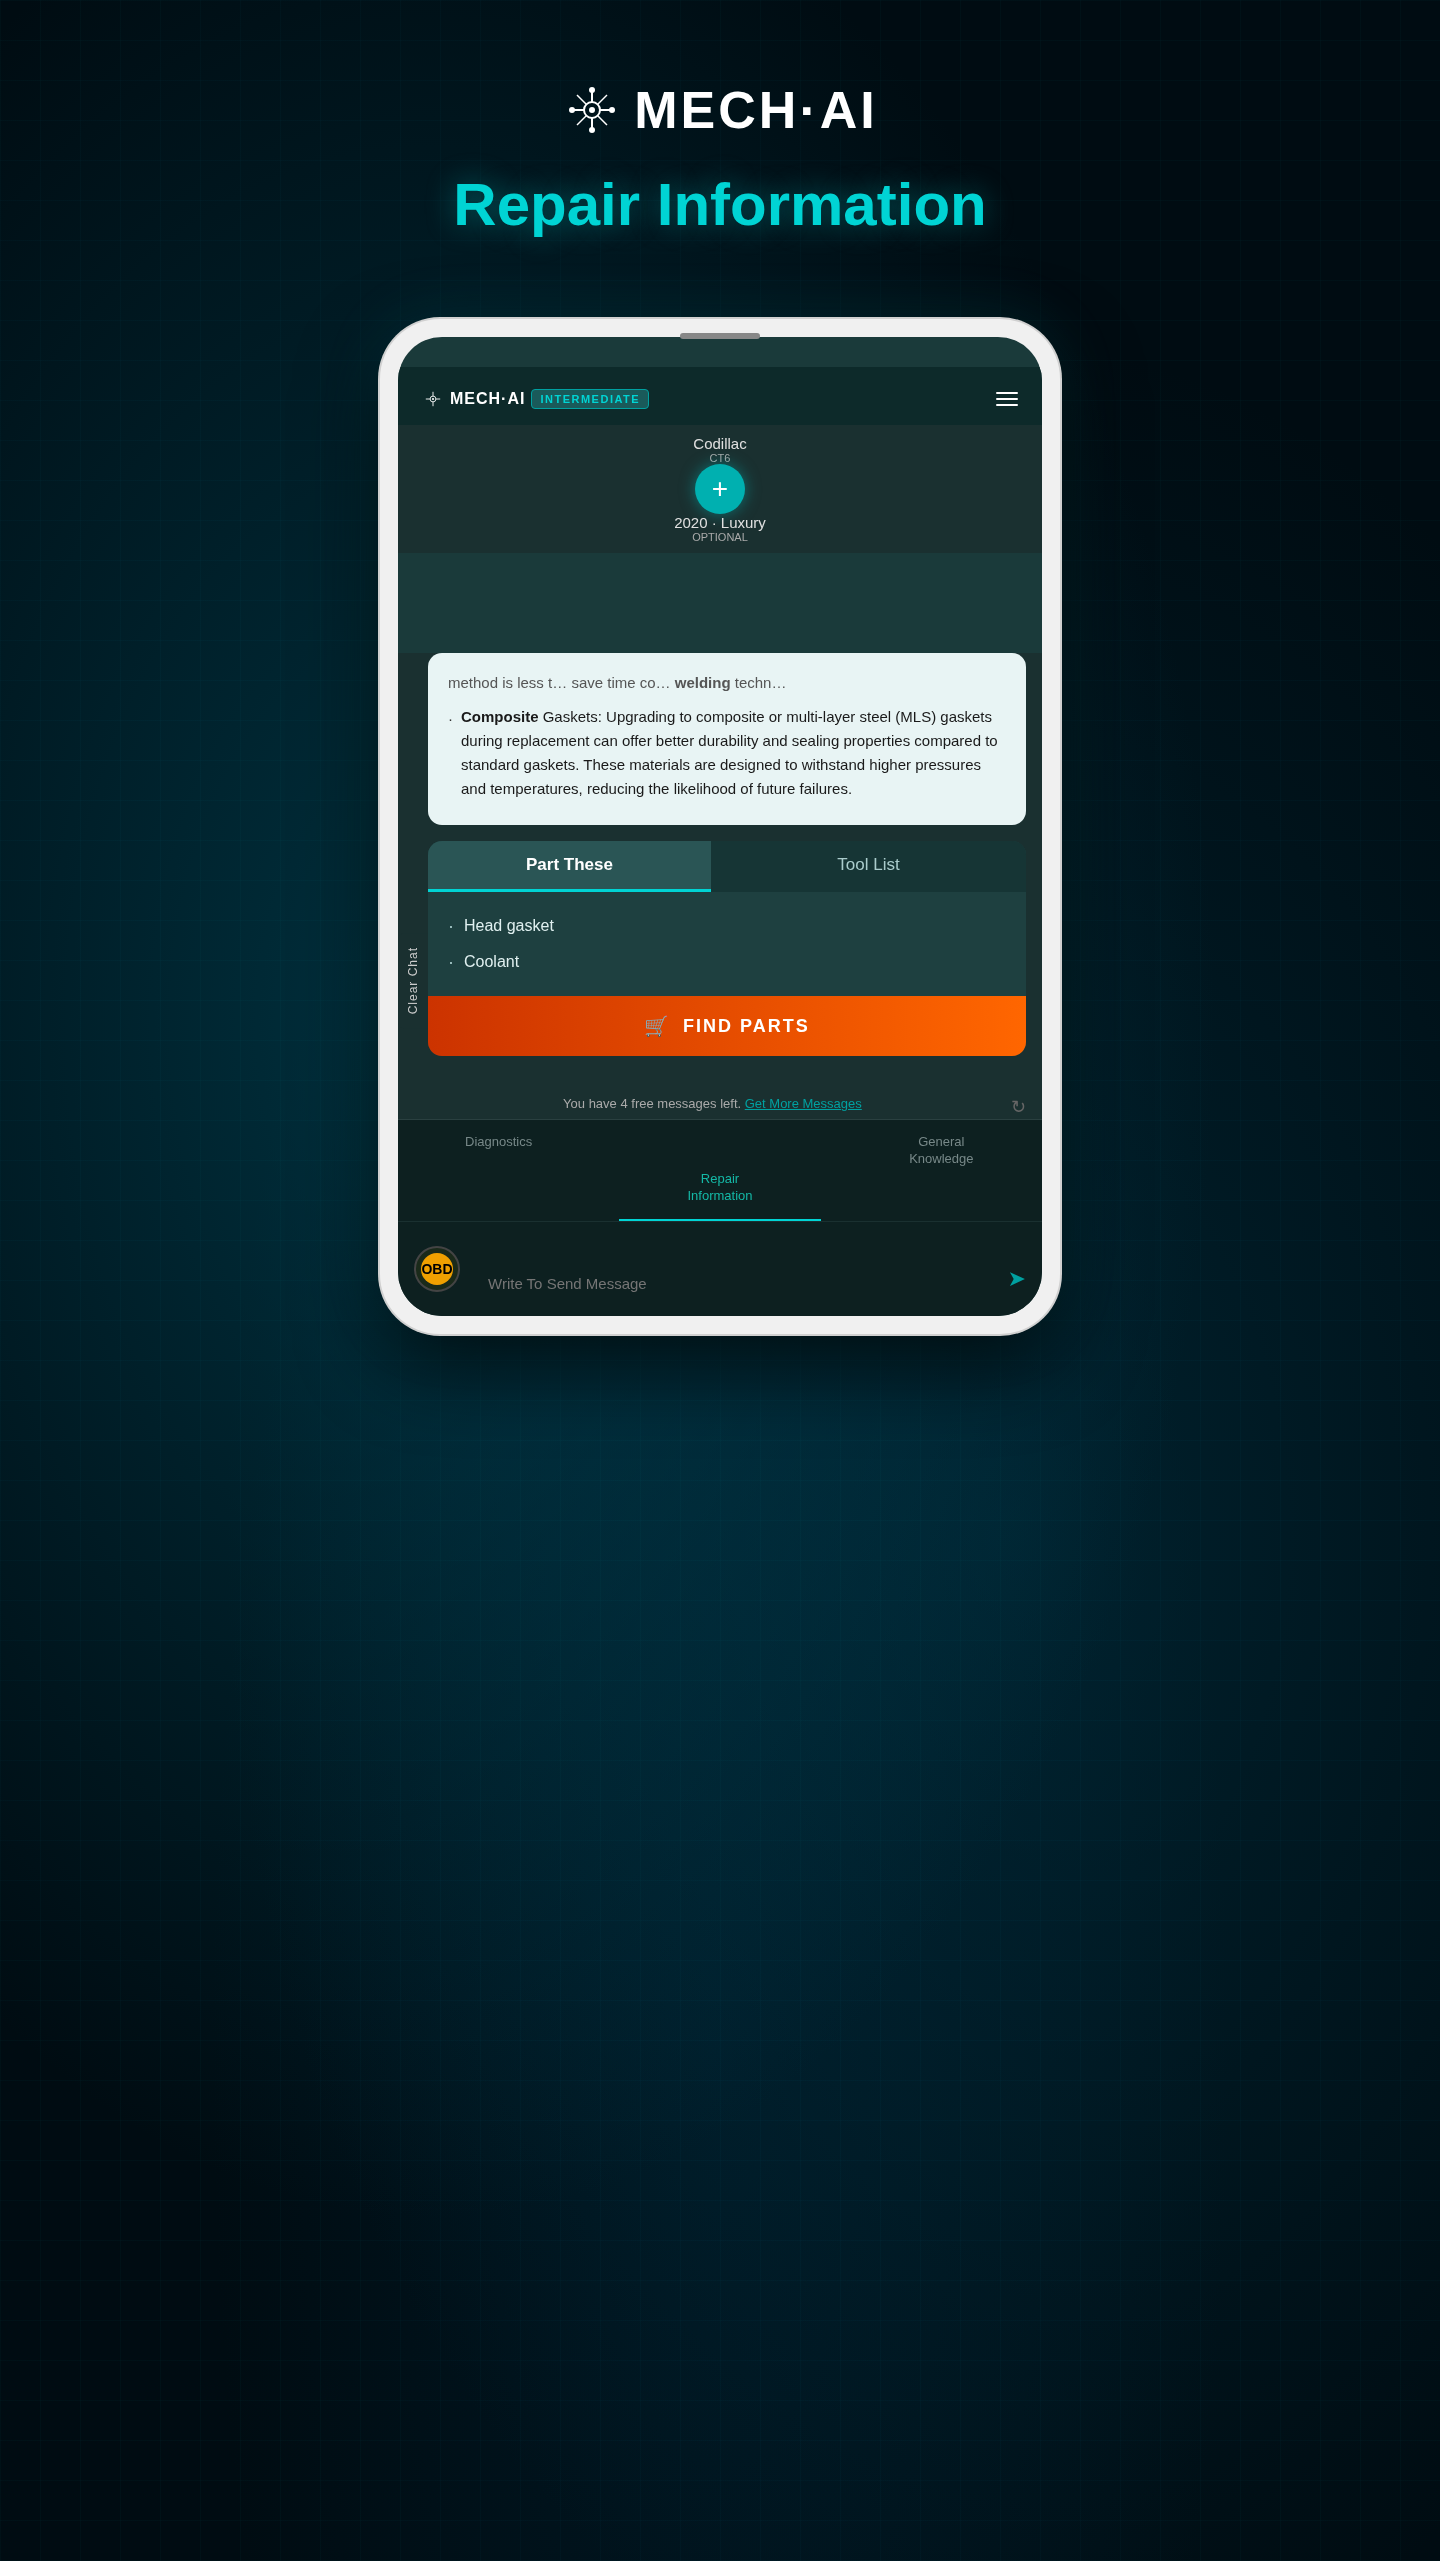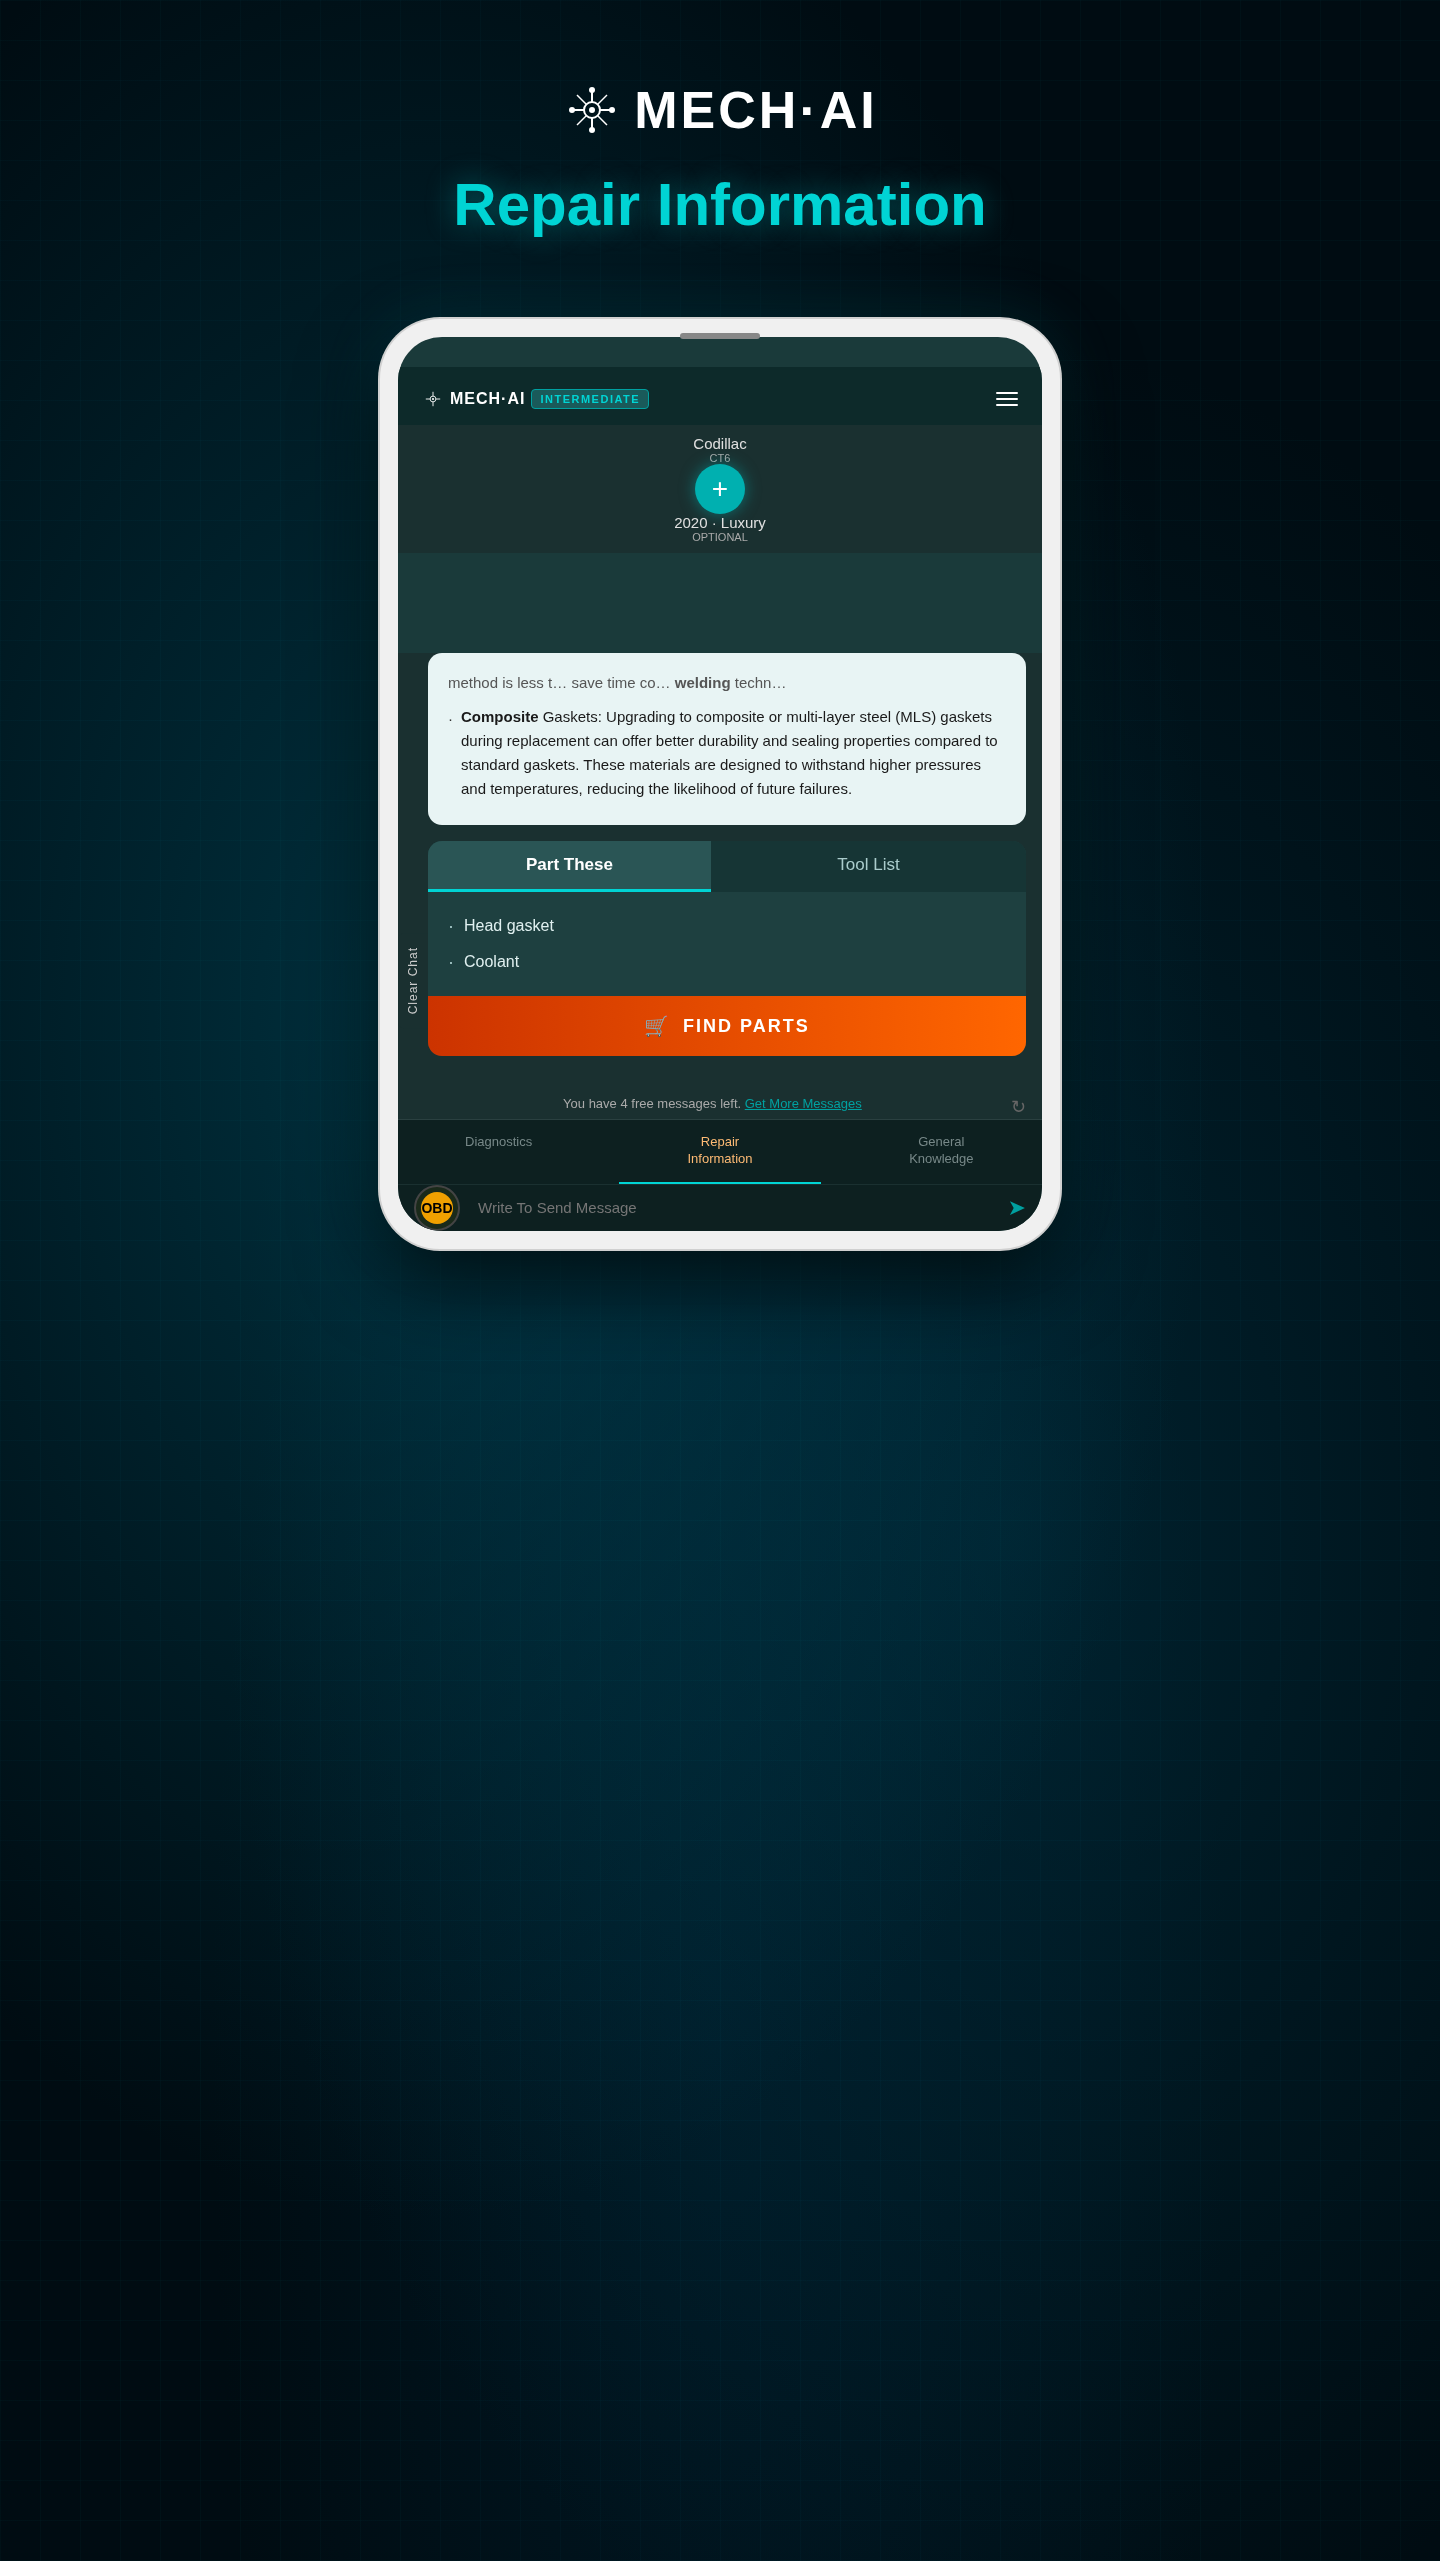--- a/index.html
+++ b/index.html
@@ -399,31 +399,32 @@
     .nav-item {
       flex: 1;
       text-align: center;
       padding: 14px 8px;
       color: #778888;
       font-size: 13px;
       line-height: 1.3;
     }
 
     .nav-item.active {
-      color: #fdba74;
+      color: #14b8a6;
       border-bottom: 2px solid #00d4d4;
+      margin-top: 37px;
     }
 
     
     .message-input-area {
       background: #0d2020;
-      padding: 0 16px;
-      display: flex;
-      align-items: center;
-      gap: 18px;
+      padding: 24px 16px;
+      display: flex;
+      align-items: flex-end;
+      gap: 28px;
       border-top: 1px solid #1a3030;
     }
 
     .obd-icon-btn {
       width: 46px;
       height: 46px;
       background: #1a2a1a;
       border-radius: 50%;
       display: flex;
       align-items: center;

